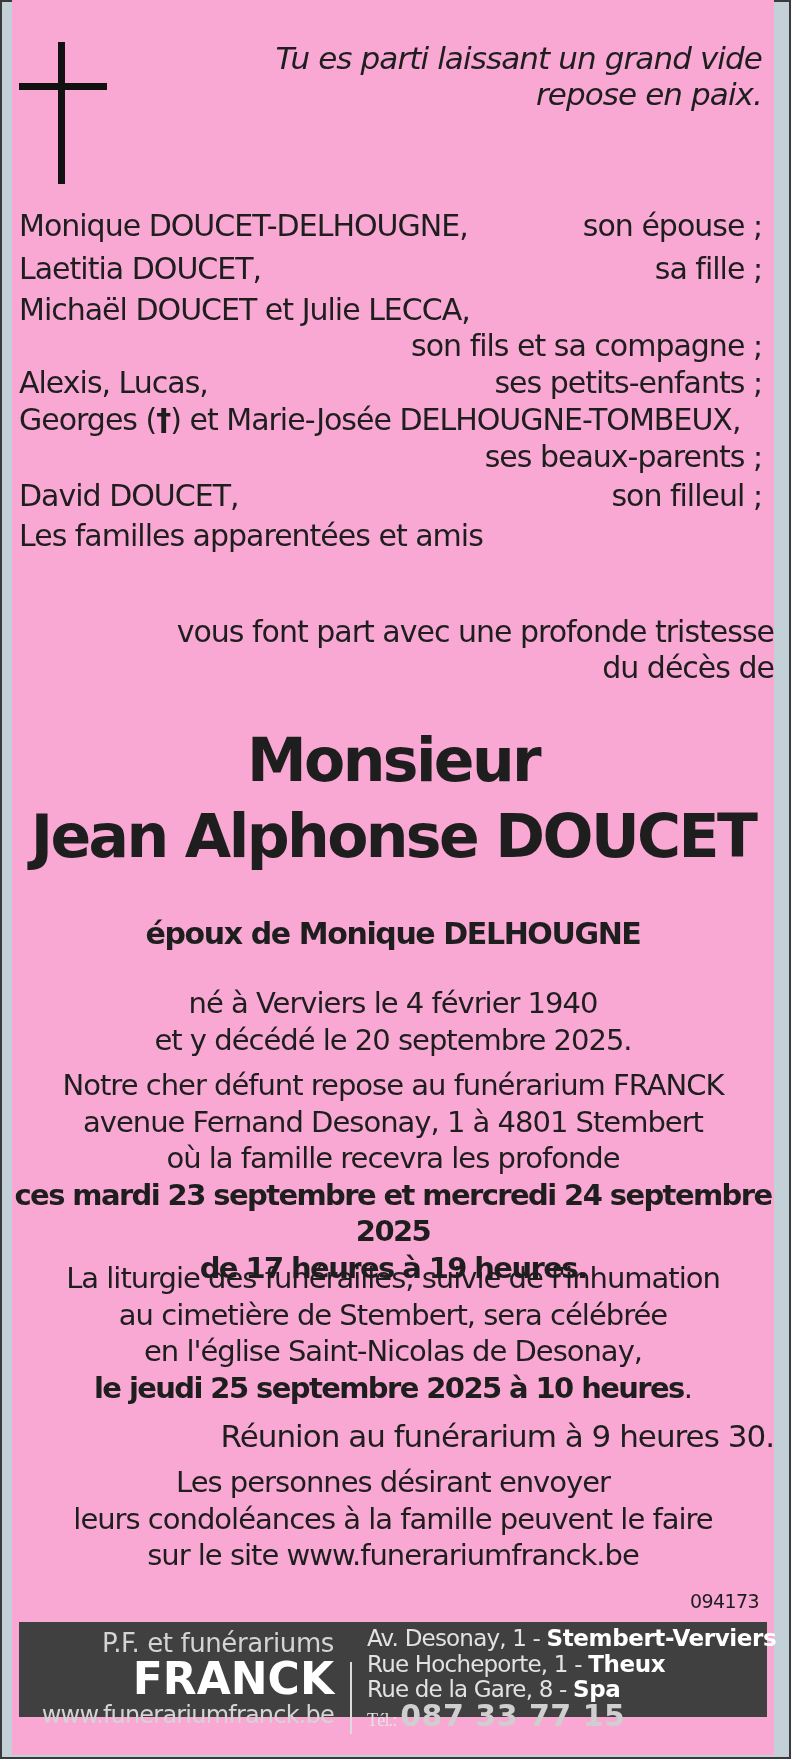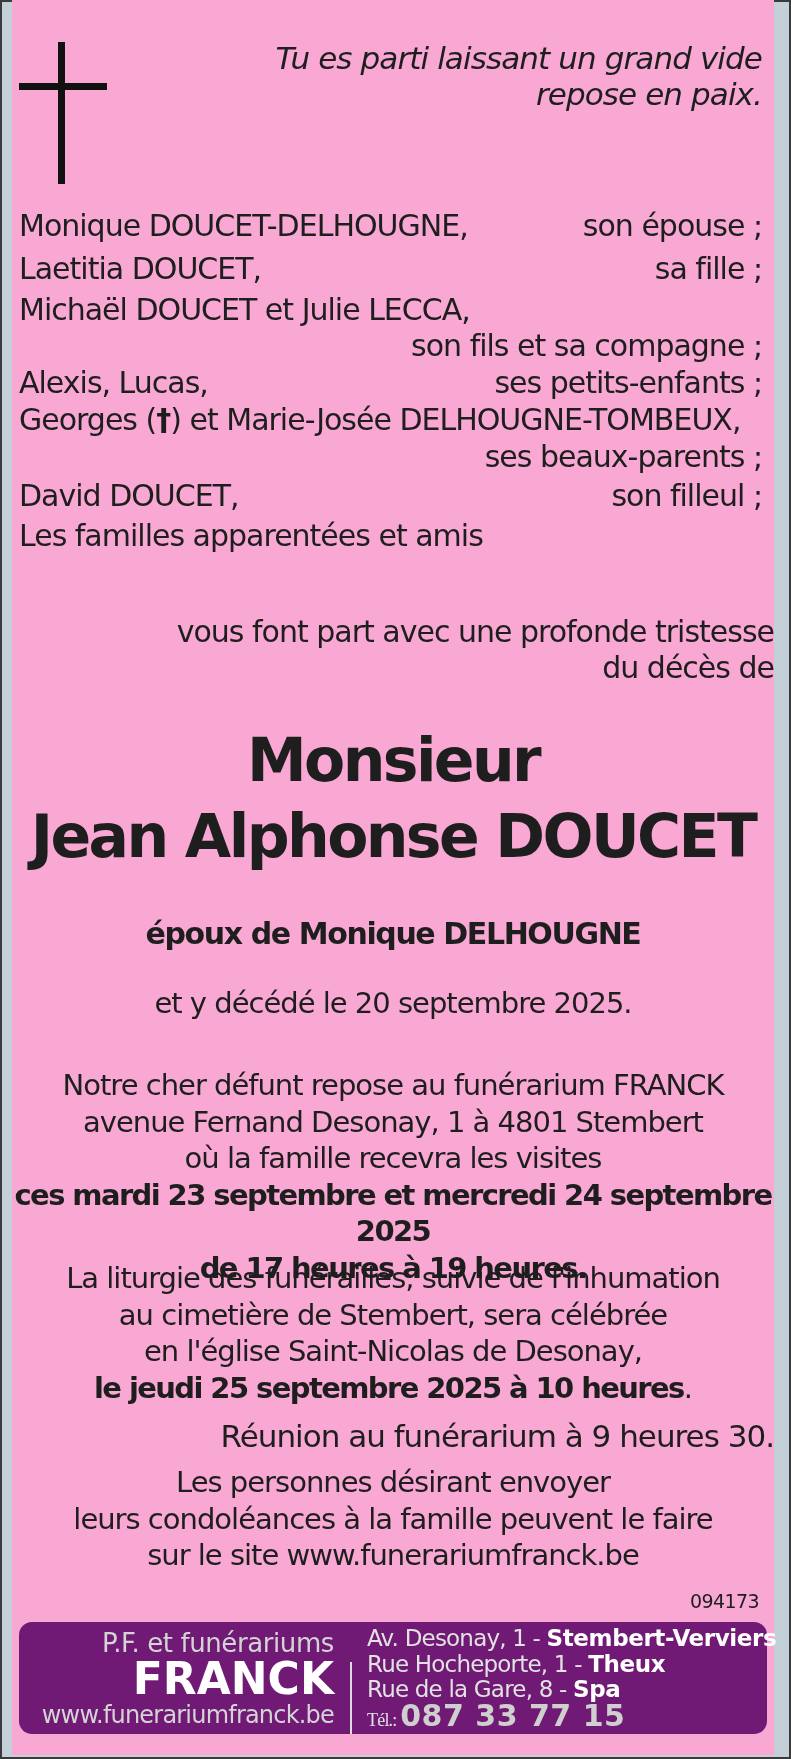--- a/index.html
+++ b/index.html
@@ -42,22 +42,22 @@
   .rest { top: 1067px; font-size: 29px; line-height: 36.5px; }
   .rest .b { font-weight: bold; letter-spacing: -1.6px; }
   .liturgy { top: 1260px; font-size: 29px; line-height: 36.5px; }
   .liturgy .b { font-weight: bold; letter-spacing: -1.6px; }
   .meeting { top: 1417px; font-size: 31px; line-height: 38px; text-align: right; }
   .condo { top: 1464px; font-size: 29px; line-height: 36.5px; }
 
   .ref { position: absolute; right: 15px; top: 1590px; font-size: 19px; letter-spacing: -0.6px; color: #1e1e1e; }
 
   .footer {
-    position: absolute; left: 19px; top: 1622px; width: 748px; height: 112px;
-    background: #701a75; color: #d6d6d6; border-radius: 13px;
+    position: absolute; left: 19px; top: 1622px; width: 748px; height: 95px;
+    background: #404040; color: #d6d6d6;
   }
   .footer .left { position: absolute; left: 0; width: 315px; top: 0; text-align: right; }
   .footer .pf { font-size: 26px; line-height: 30px; margin-top: 6px; letter-spacing: -0.4px; color: #d4d4d4; }
   .footer .franck { font-size: 44px; line-height: 42px; font-weight: bold; color: #ffffff; letter-spacing: 0px; }
   .footer .web { font-size: 24px; line-height: 30px; letter-spacing: -0.8px; color: #d4d4d4; }
   .footer .divider { position: absolute; left: 331px; top: 40px; width: 2px; height: 72px; background: #dcdcdc; }
   .footer .right { position: absolute; left: 348px; top: 4px; font-size: 23px; line-height: 25.5px; letter-spacing: -0.8px; white-space: nowrap; color: #e2e2e2; }
   .footer .right b { color: #ffffff; letter-spacing: -0.4px; }
   .footer .tel { font-size: 18px; font-family: Liberation Serif, serif; }
   .footer .phone { font-size: 30px; font-weight: bold; color: #cfcfcf; letter-spacing: 0.5px; }
@@ -119,27 +119,28 @@
   </div>
 
   <div class="centered title">
     <div>Monsieur</div>
     <div>Jean Alphonse DOUCET</div>
   </div>
 
   <div class="centered spouse">époux de Monique DELHOUGNE</div>
 
   <div class="centered birth">
+    <div>né à Verviers le 4 février 1940</div>
     <div>et y décédé le 20 septembre 2025.</div>
   </div>
 
   <div class="centered rest">
     <div>Notre cher défunt repose au funérarium FRANCK</div>
     <div>avenue Fernand Desonay, 1 à 4801 Stembert</div>
-    <div>où la famille recevra les visites</div>
+    <div>où la famille recevra les profonde</div>
     <div class="b">ces mardi 23 septembre et mercredi 24 septembre 2025</div>
     <div class="b">de 17 heures à 19 heures.</div>
   </div>
 
   <div class="centered liturgy">
     <div>La liturgie des funérailles, suivie de l'inhumation</div>
     <div>au cimetière de Stembert, sera célébrée</div>
     <div>en l'église Saint-Nicolas de Desonay,</div>
     <div><span class="b">le jeudi 25 septembre 2025 à 10 heures</span><span>.</span></div>
   </div>

